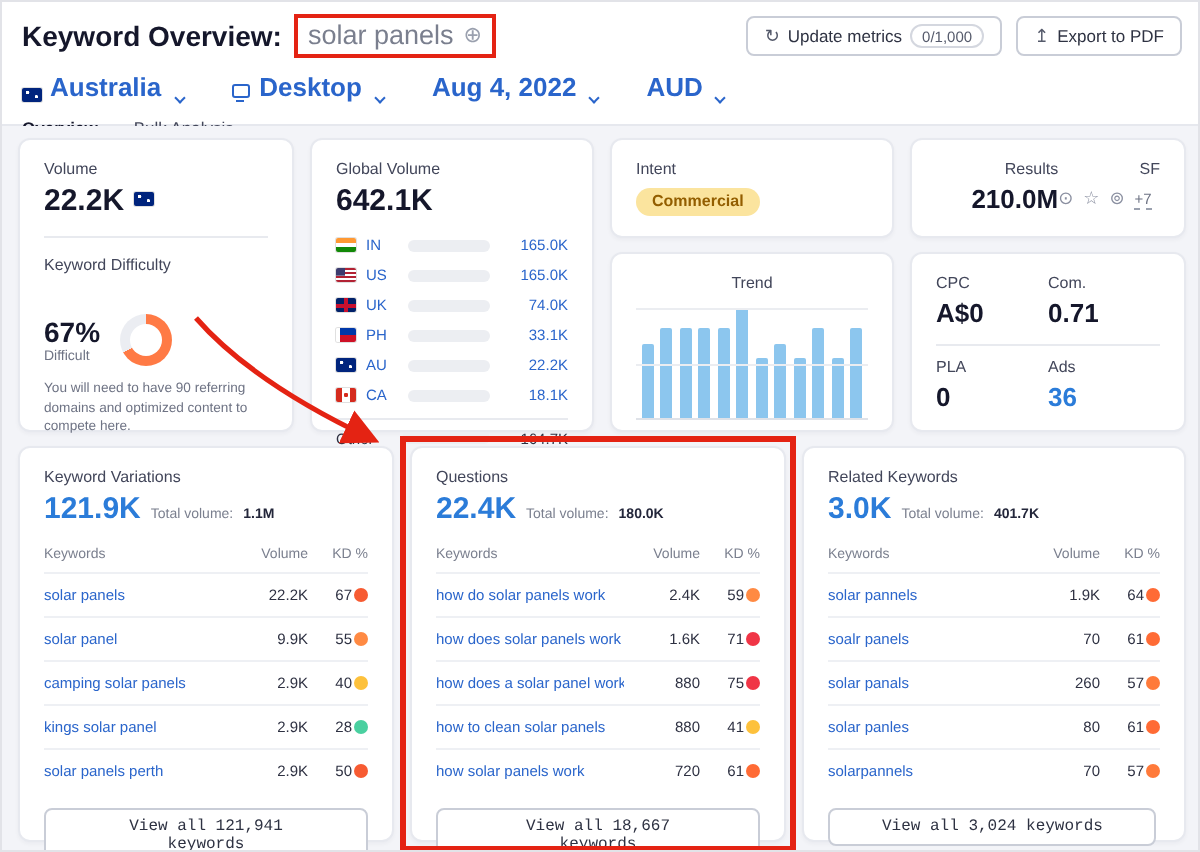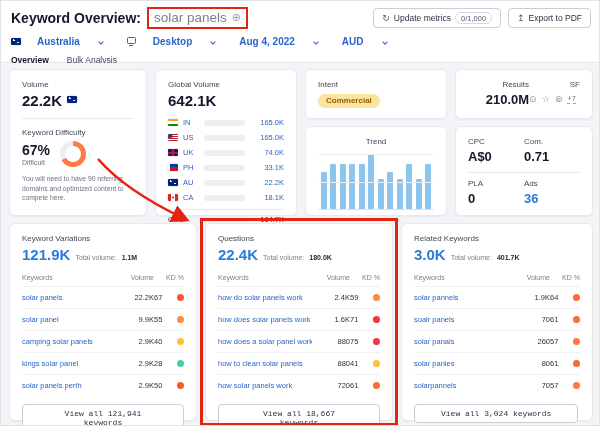--- a/index.html
+++ b/index.html
@@ -12,21 +12,21 @@
   .page-title { font-size:14px; font-weight:bold; color:#15172b; }
   .kw-box { display:inline-flex; align-items:center; gap:5px; border:2.5px solid #e42313; padding:1px 5px 2px 5px; }
   .kw-text { font-size:13.5px; color:#7a7f8e; }
   .plus-ic { font-size:11px; color:#9aa0ae; cursor:pointer; }
   .h-actions { margin-left:auto; display:flex; gap:7px; }
   .hbtn { display:inline-flex; align-items:center; gap:4px; background:#fff; border:1px solid #c9cdd7; border-radius:4px; padding:3px 8px; font-size:8.5px; color:#2e3242; font-family:inherit; cursor:pointer; }
   .hbtn .ic { font-size:9px; color:#555a6b; }
   .quota { border:1px solid #d4d7df; border-radius:8px; padding:0.5px 5px; font-size:7.5px; color:#555a6b; background:#fff; }
 
   .h-row2 { display:flex; align-items:center; gap:24px; padding:7px 0 0 10px; }
-  .filter { display:inline-flex; align-items:center; gap:16px; color:#2a65cb; font-size:10px; font-weight:600; cursor:pointer; }
+  .filter { display:inline-flex; align-items:flex-end; gap:4px; color:#2a65cb; font-size:13px; font-weight:600; cursor:pointer; }
   .chev { display:inline-block; width:4px; height:4px; border-right:1.3px solid #2a65cb; border-bottom:1.3px solid #2a65cb; transform:rotate(45deg); margin-left:3px; vertical-align:2px; }
   .monitor { display:inline-block; width:9px; height:7px; border:1.2px solid #2a65cb; border-radius:1.5px; position:relative; margin-right:1px; margin-bottom:2px; }
   .monitor::after { content:""; position:absolute; left:1.5px; right:1.5px; bottom:-3px; height:1.2px; background:#2a65cb; }
 
   .tabs { display:flex; gap:18px; padding:8px 0 0 10px; }
   .tab { font-size:8.5px; color:#43475a; padding-bottom:5px; cursor:pointer; }
   .tab.active { color:#15172b; font-weight:bold; border-bottom:2px solid #2b7cd9; }
 
   
   .content { position:absolute; top:62px; left:0; right:0; bottom:0; background:#f3f4f8; }
@@ -48,21 +48,21 @@
   .flag.au { background:radial-gradient(circle at 28% 32%, #fff 0 0.8px, transparent 1px), radial-gradient(circle at 72% 62%, #fff 0 0.7px, transparent 0.9px), #00247d; }
   .flag.in { background:linear-gradient(180deg,#f93 0 33%,#fff 33% 66%,#128807 66%); }
   .flag.us { background:linear-gradient(#3c3b6e,#3c3b6e) left top/45% 55% no-repeat, repeating-linear-gradient(180deg,#b22234 0 1px,#fff 1px 2px); }
   .flag.uk { background:linear-gradient(#c8102e,#c8102e) center/100% 2px no-repeat, linear-gradient(#c8102e,#c8102e) center/2px 100% no-repeat, #012169; }
   .flag.ph { background:linear-gradient(90deg,#fff 0 22%,transparent 22%), linear-gradient(180deg,#0038a8 50%,#ce1126 50%); }
   .flag.ca { background:radial-gradient(circle at 50% 50%, #d52b1e 0 1px, transparent 1.2px), linear-gradient(90deg,#d52b1e 0 28%,#fff 28% 72%,#d52b1e 72%); }
 
   
   .vol-val { display:flex; align-items:center; gap:5px; }
   .divider { border-top:1px solid #e8eaef; margin:9px 0; }
-  .kd-row { display:flex; align-items:center; gap:10px; margin-top:4px; }
+  .kd-row { display:flex; align-items:center; gap:10px; margin-top:20px; }
   .kd-pct { font-size:14px; font-weight:bold; color:#15172b; }
   .kd-level { font-size:7px; color:#6e7384; margin-top:1px; }
   .donut { width:26px; height:26px; border-radius:50%; position:relative; }
   .donut::after { content:""; position:absolute; left:5px; top:5px; width:16px; height:16px; border-radius:50%; background:#fff; }
   .kd-note { font-size:6.8px; color:#6e7384; line-height:1.4; margin-top:7px; }
 
   
   .gv-row { display:grid; grid-template-columns:12px 18px 1fr 36px; align-items:center; height:15px; column-gap:3px; }
   .gv-code { font-size:7.5px; color:#2a65cb; }
   .gv-track { height:6px; background:#eceef2; border-radius:3px; overflow:hidden; }
@@ -94,21 +94,21 @@
   
   .tbl-count { display:flex; align-items:baseline; gap:5px; margin-top:3px; }
   .count { font-size:15px; font-weight:bold; color:#2b7cd9; }
   .total-lbl { font-size:7px; color:#7a7f8e; }
   .total-val { font-size:7px; font-weight:bold; color:#23263a; }
   .thead { display:grid; grid-template-columns:1fr 38px 30px; font-size:7px; color:#7a7f8e; margin-top:11px; padding-bottom:5px; }
   .thead .r { text-align:right; }
   .trow { display:grid; grid-template-columns:1fr 38px 30px; align-items:center; height:22px; border-top:1px solid #eef0f4; }
   .kw-link { font-size:7.5px; color:#2a65cb; text-decoration:none; cursor:pointer; white-space:nowrap; overflow:hidden; }
   .tvol { font-size:7.5px; color:#2e3142; text-align:right; }
-  .tkd { font-size:7.5px; color:#2e3142; text-align:right; display:flex; justify-content:flex-end; align-items:center; gap:15px; }
+  .tkd { font-size:7.5px; color:#2e3142; text-align:right; display:flex; justify-content:flex-end; align-items:center; gap:1px; }
   .dot { width:7px; height:7px; border-radius:50%; display:inline-block; }
   .view-all { margin-top:8px; background:#fff; border:1px solid #c9cdd7; border-radius:4px; padding:4px 26px; font-size:8px; color:#2e3242; font-family:Liberation Mono, monospace; cursor:pointer; }
 
   
   .red-box { position:absolute; left:199px; top:155px; width:198px; height:208px; border:3px solid #e42313; pointer-events:none; }
   .arrow-svg { position:absolute; left:0; top:0; width:600px; height:364px; pointer-events:none; }
 </style>
 </head>
 <body>
 

